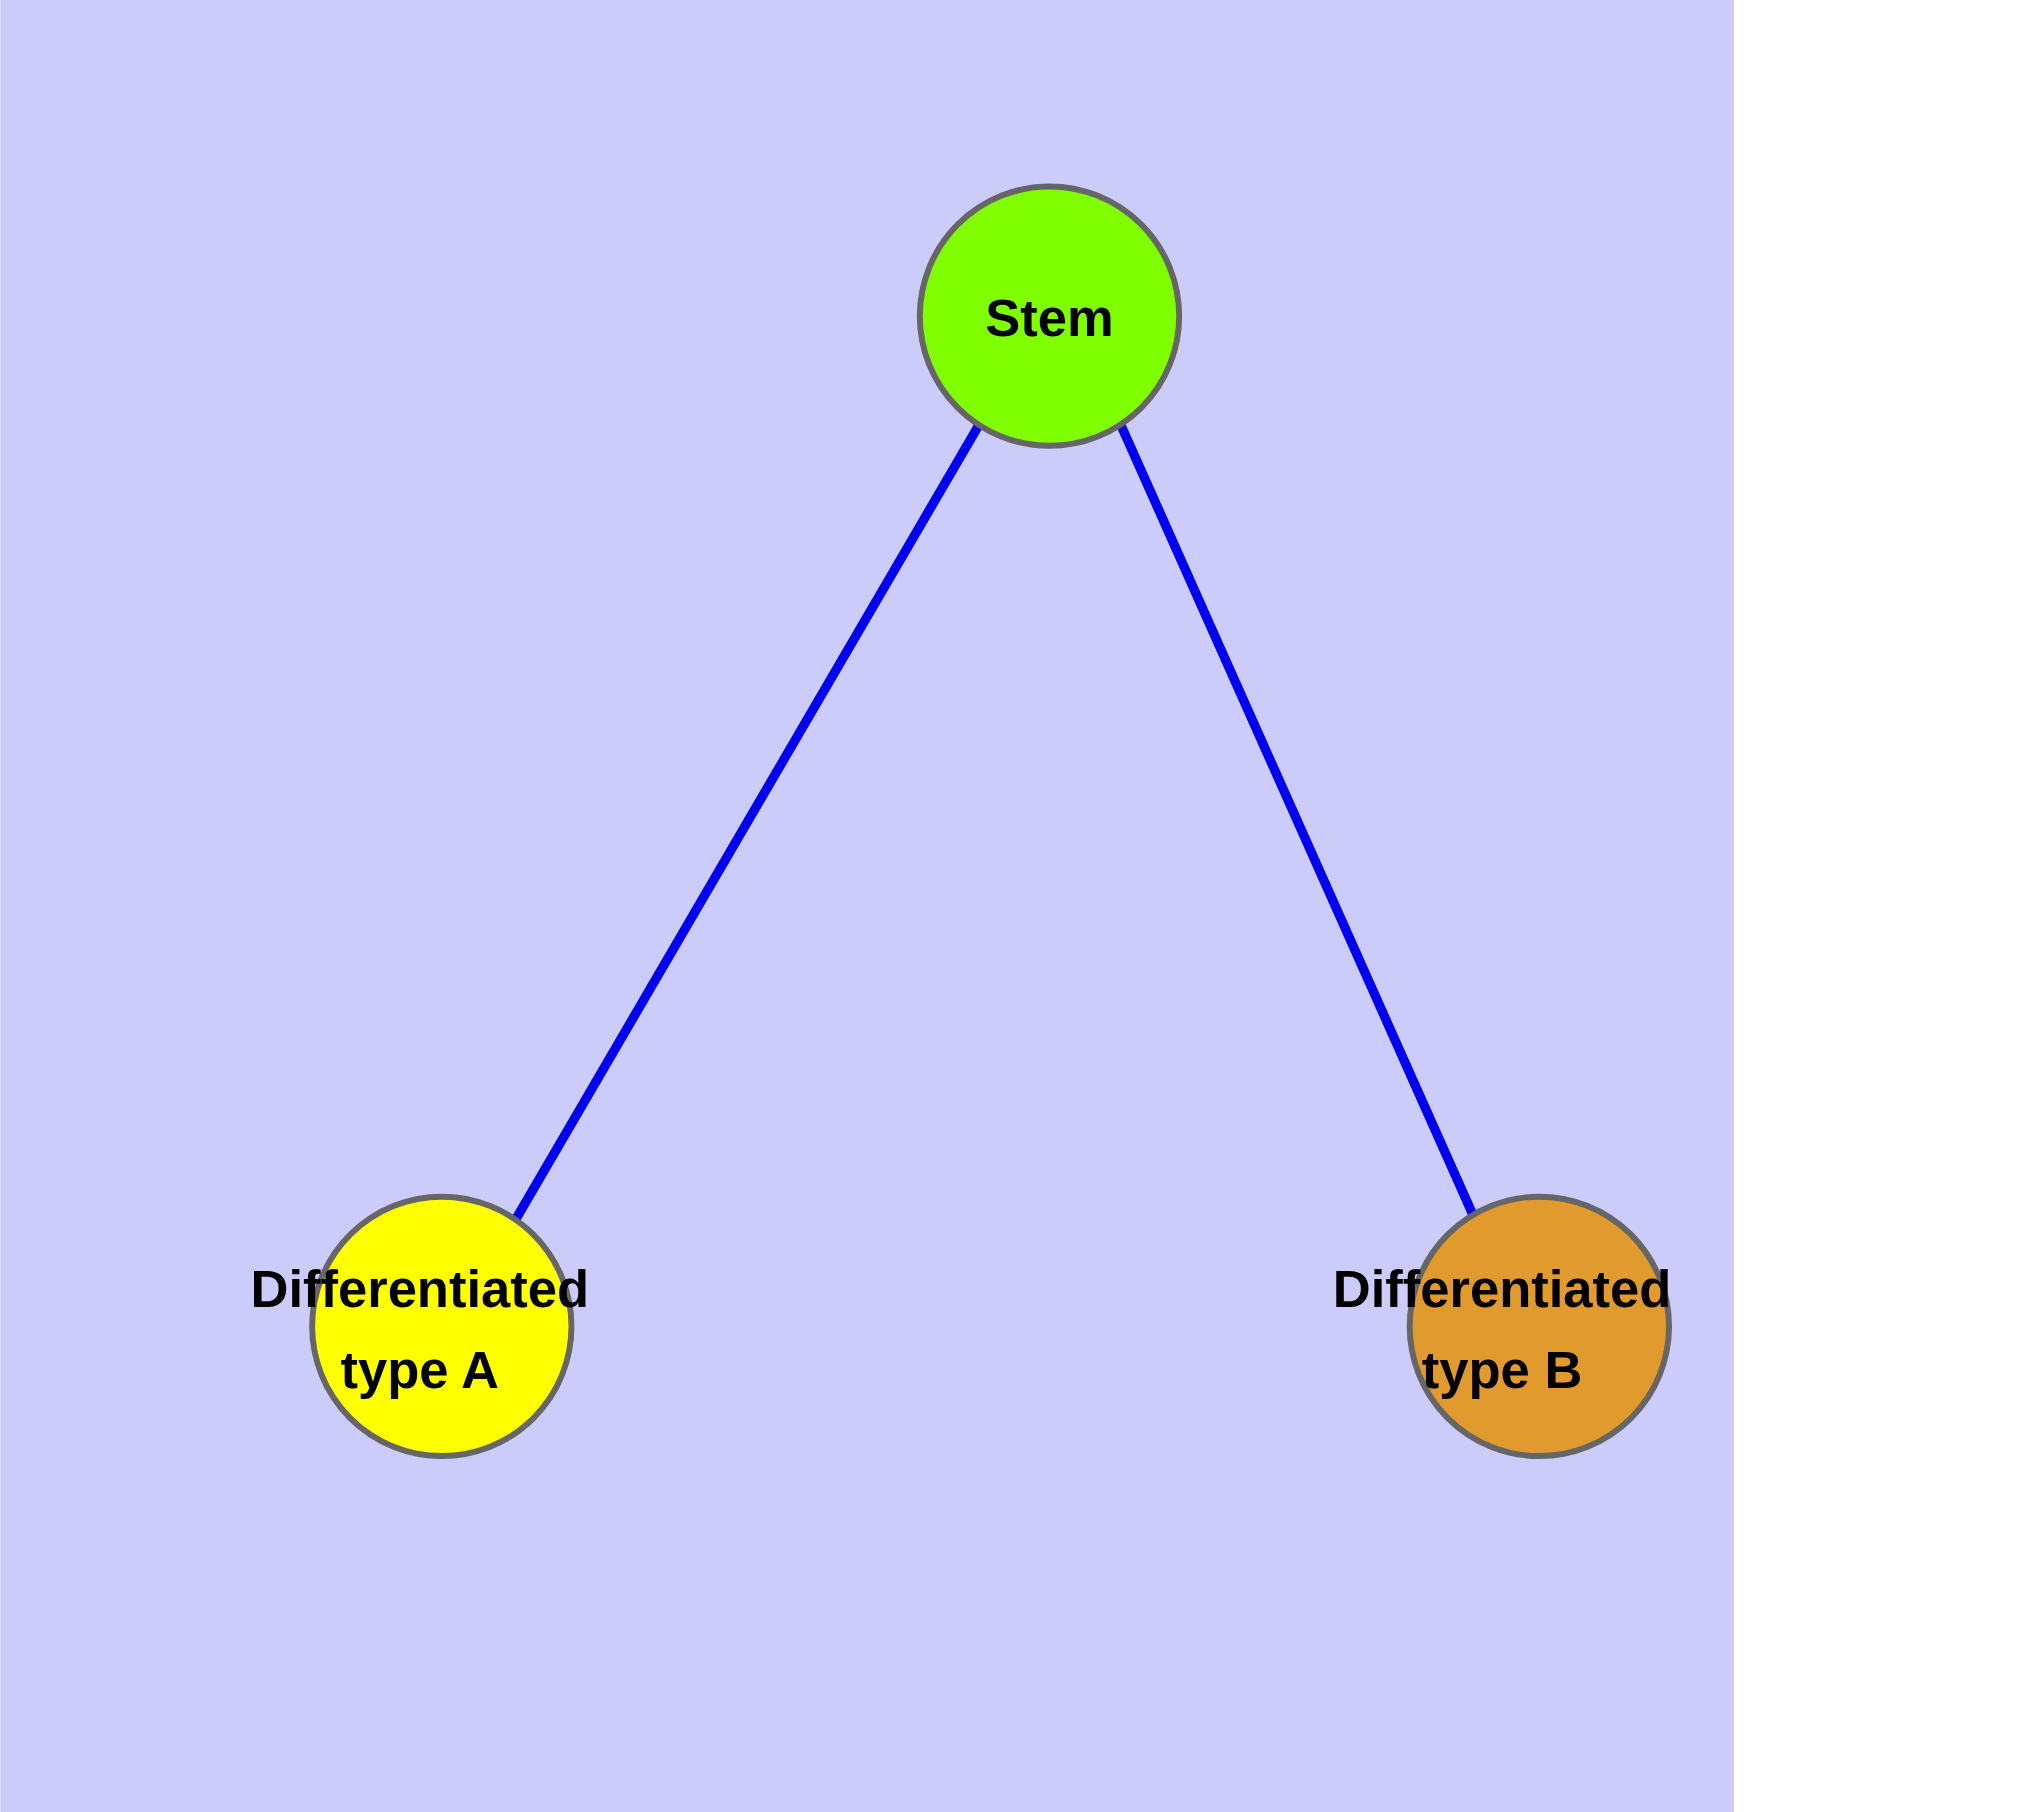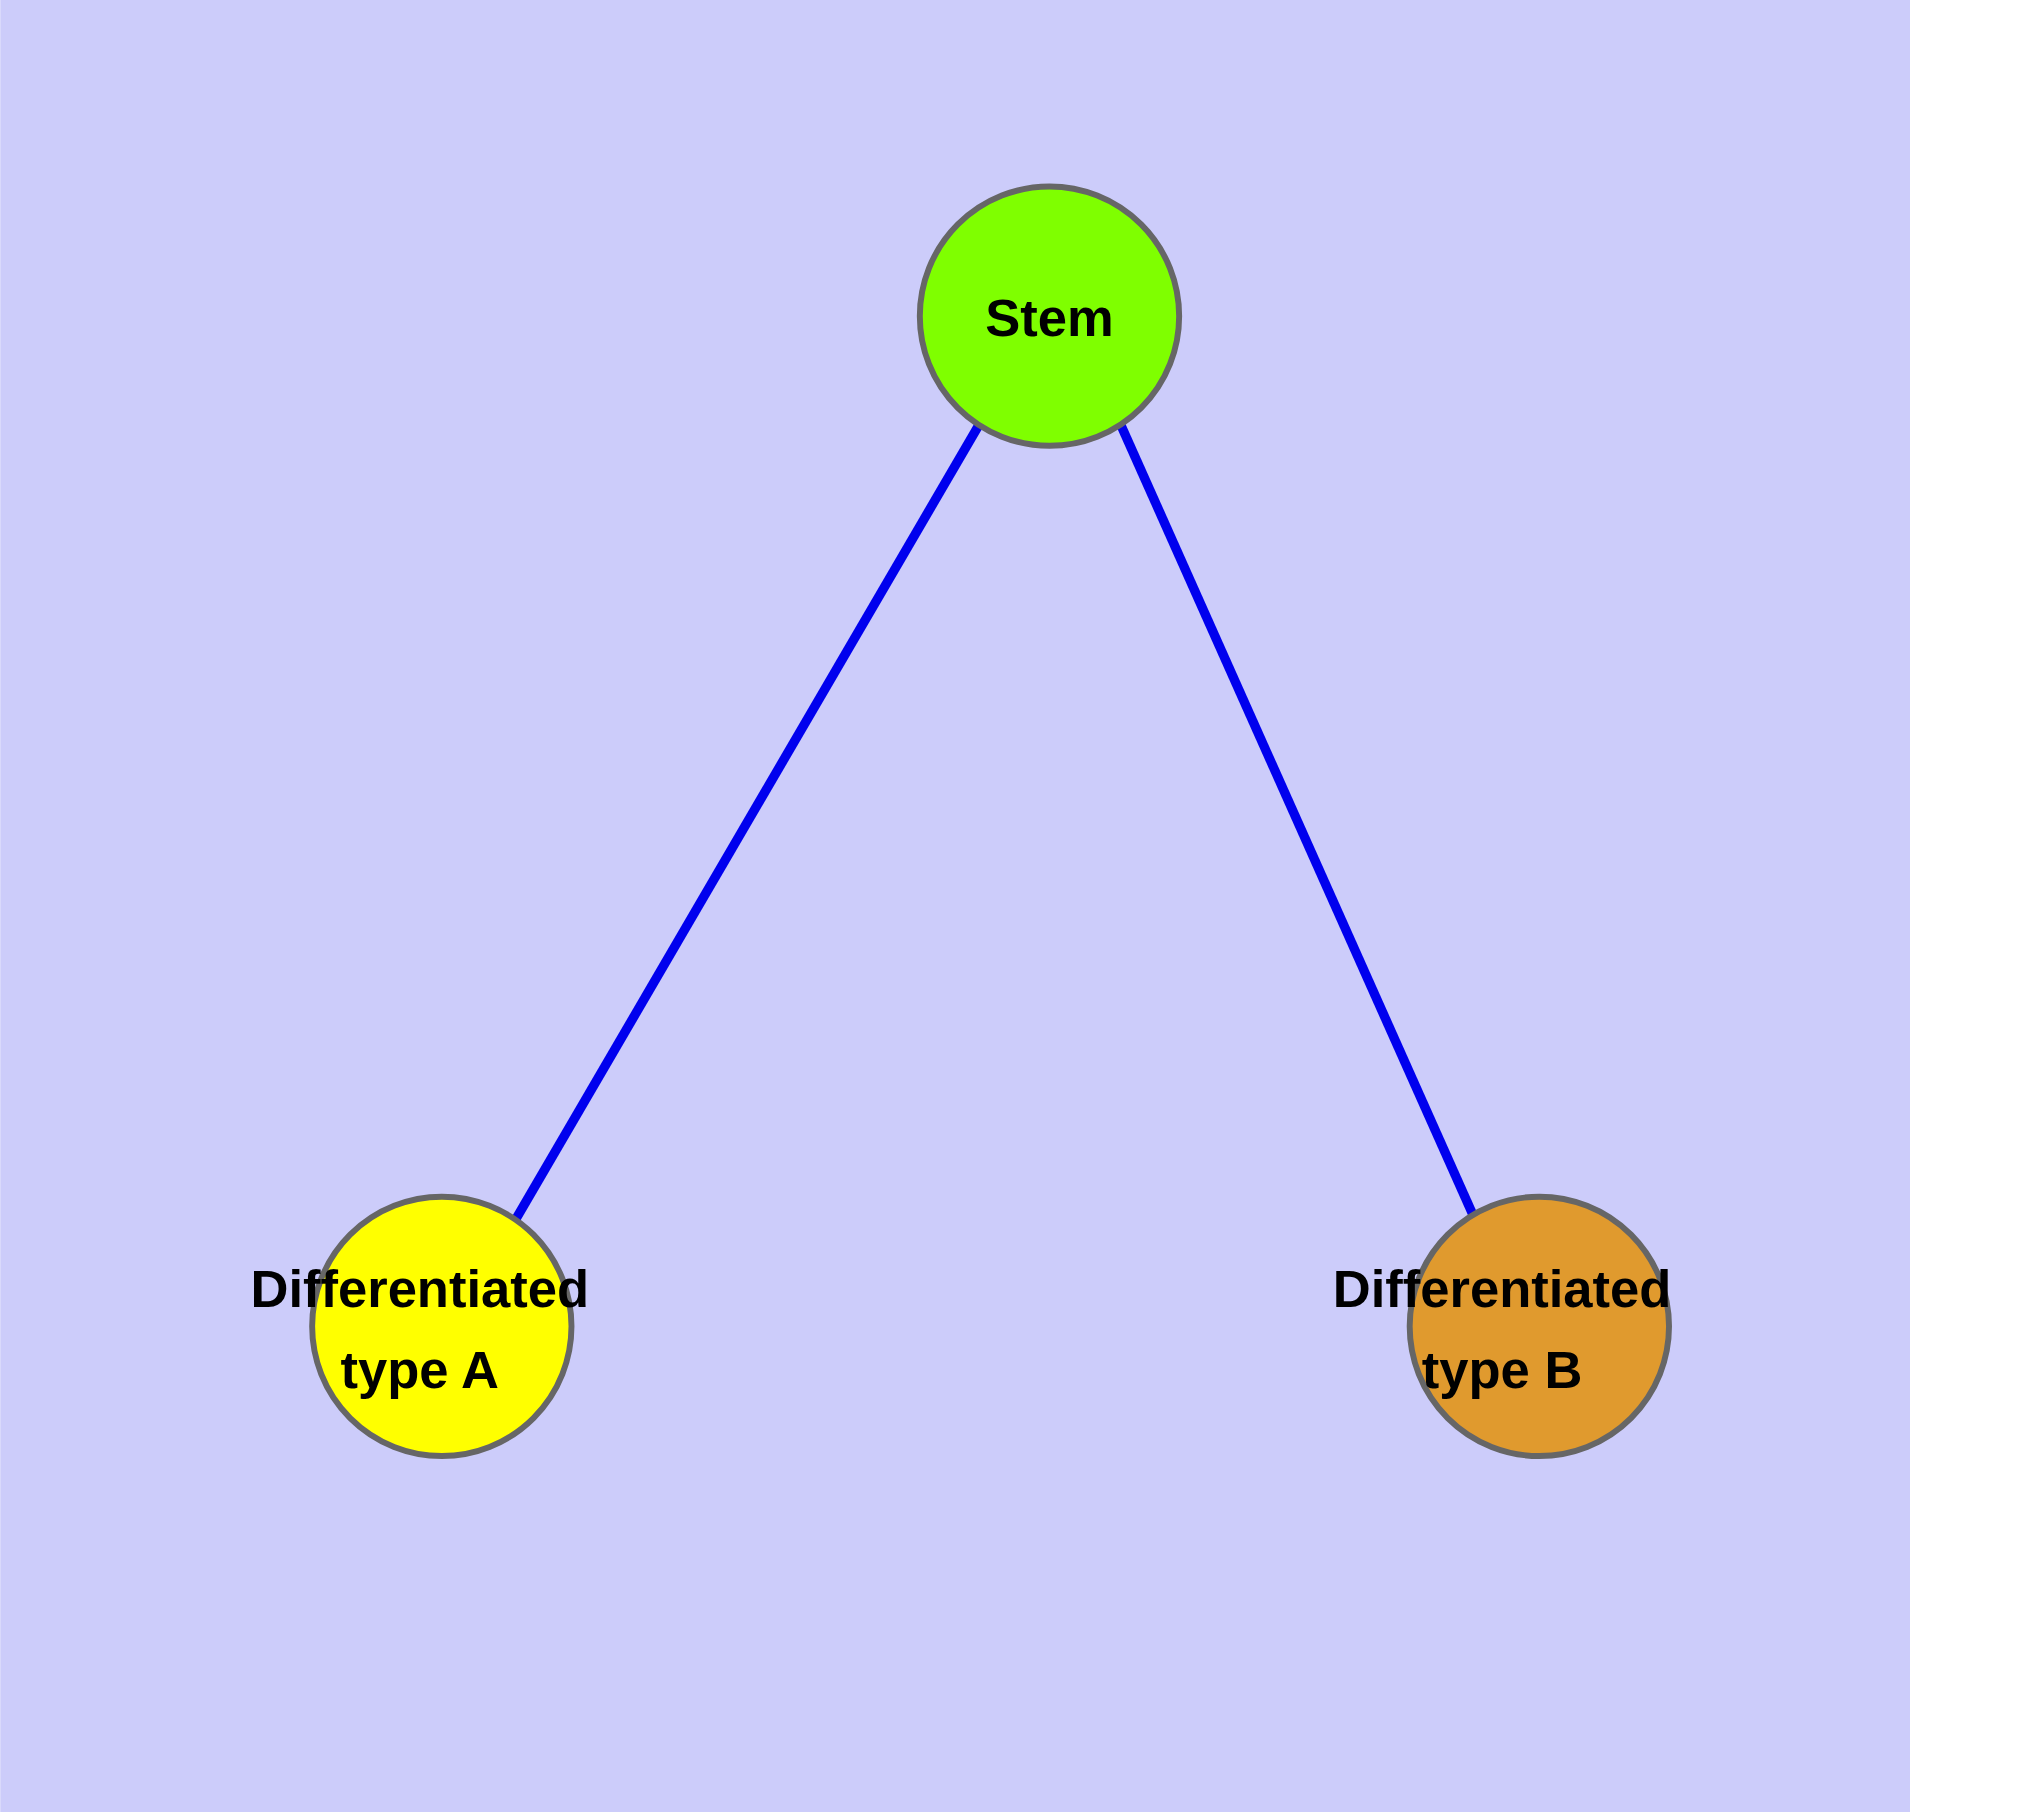--- a/index.html
+++ b/index.html
@@ -37,21 +37,21 @@
   .edge-line {
     stroke: #0000ee;
     stroke-width: 11;
     stroke-linecap: butt;
     fill: none;
   }
 </style>
 </head>
 <body>
 
-<div id="canvas" style="width: 1910px; height: 1812px;">
+<div id="canvas" style="width: 1734px; height: 1812px;">
   <svg id="graph-svg" viewBox="0 0 2384 2138" xmlns="http://www.w3.org/2000/svg" style="width: 2021px; height: 1812px;">
 
     <rect id="bg-rect" x="0" y="0" width="2384" height="2138" fill="#ccccfa"></rect>
 
     <g id="edges-layer">
         <line class="edge-line" x1="1155" y1="501" x2="608" y2="1439" stroke="#0000ee" stroke-width="11"></line>
         <line class="edge-line" x1="1322" y1="501" x2="1737" y2="1432" stroke="#0000ee" stroke-width="11"></line>
       </g>
     <g id="nodes-layer">
         <g>

